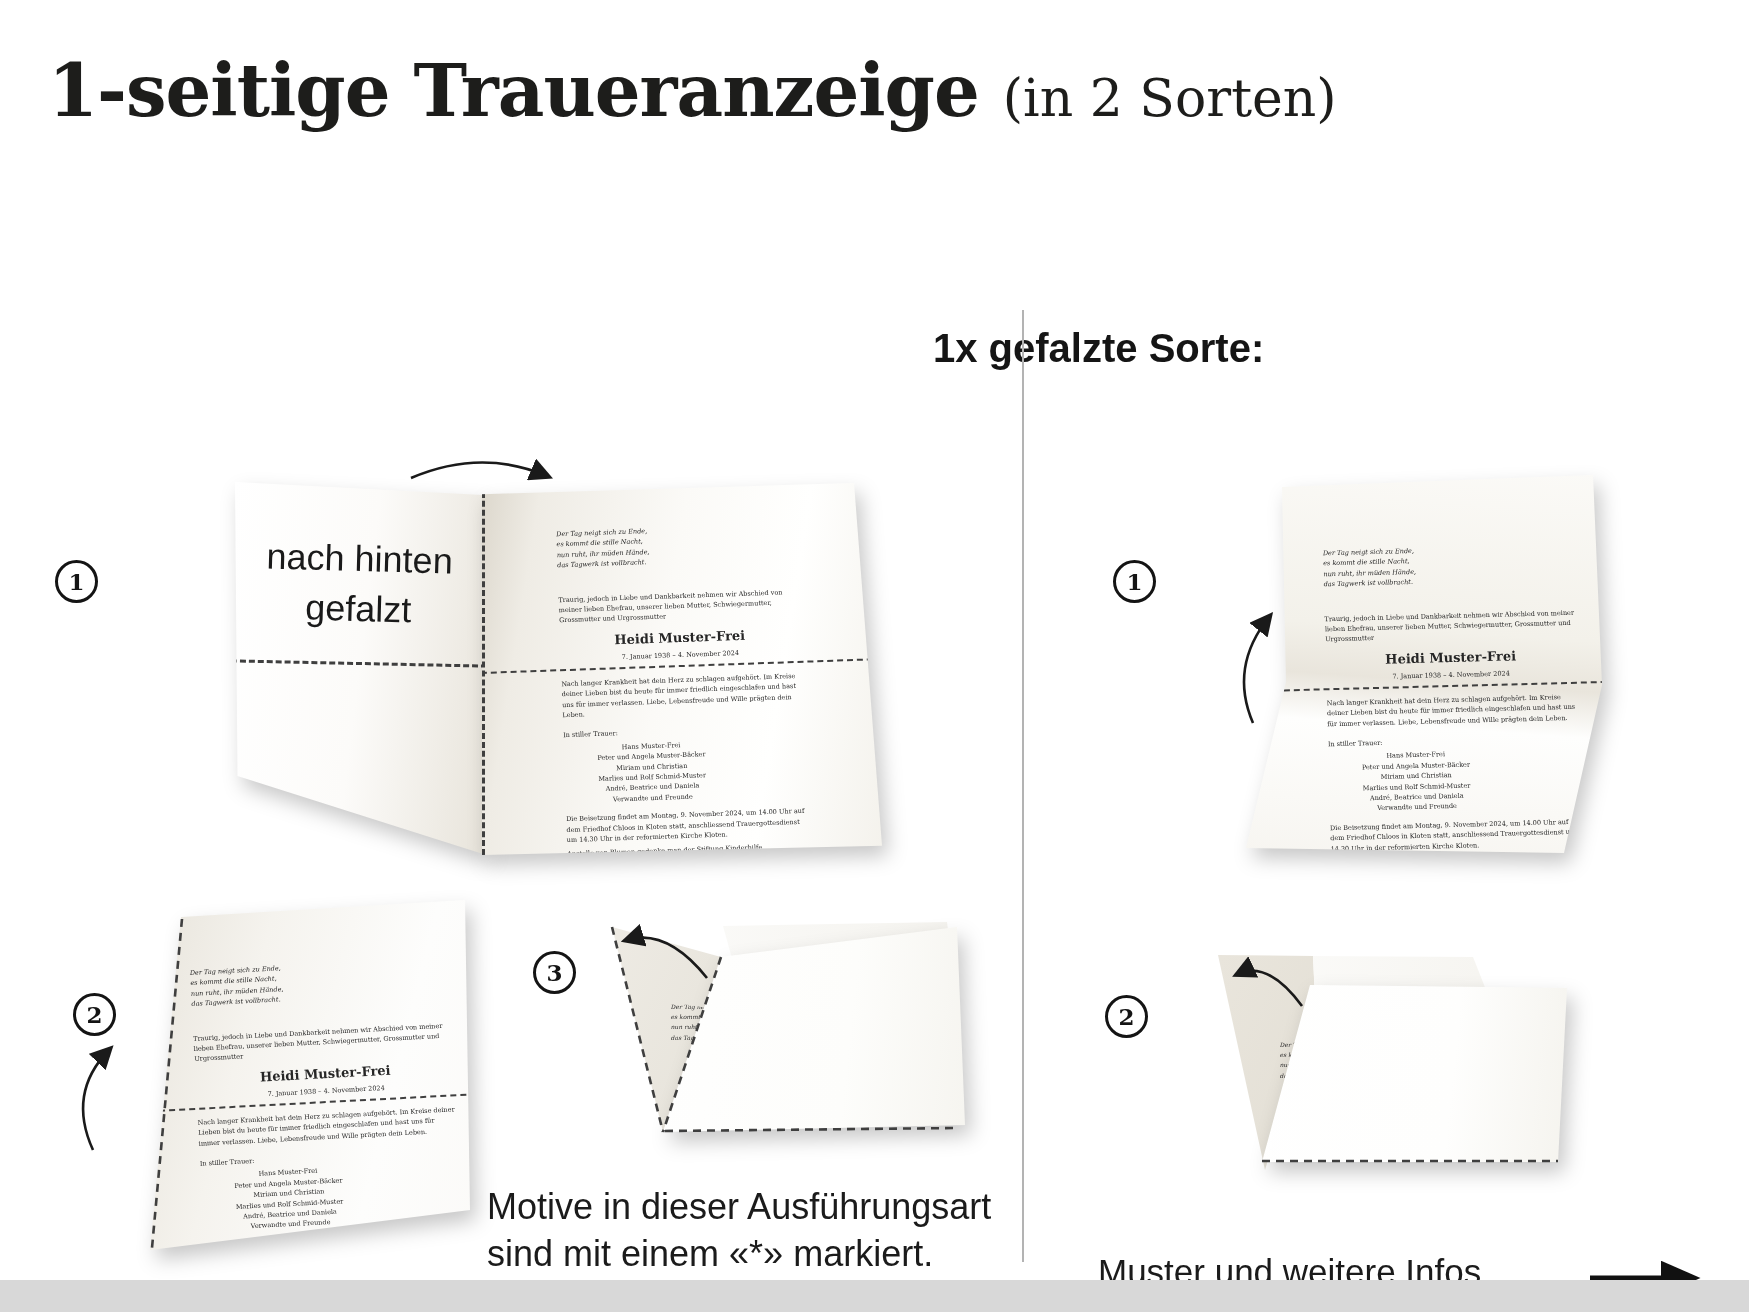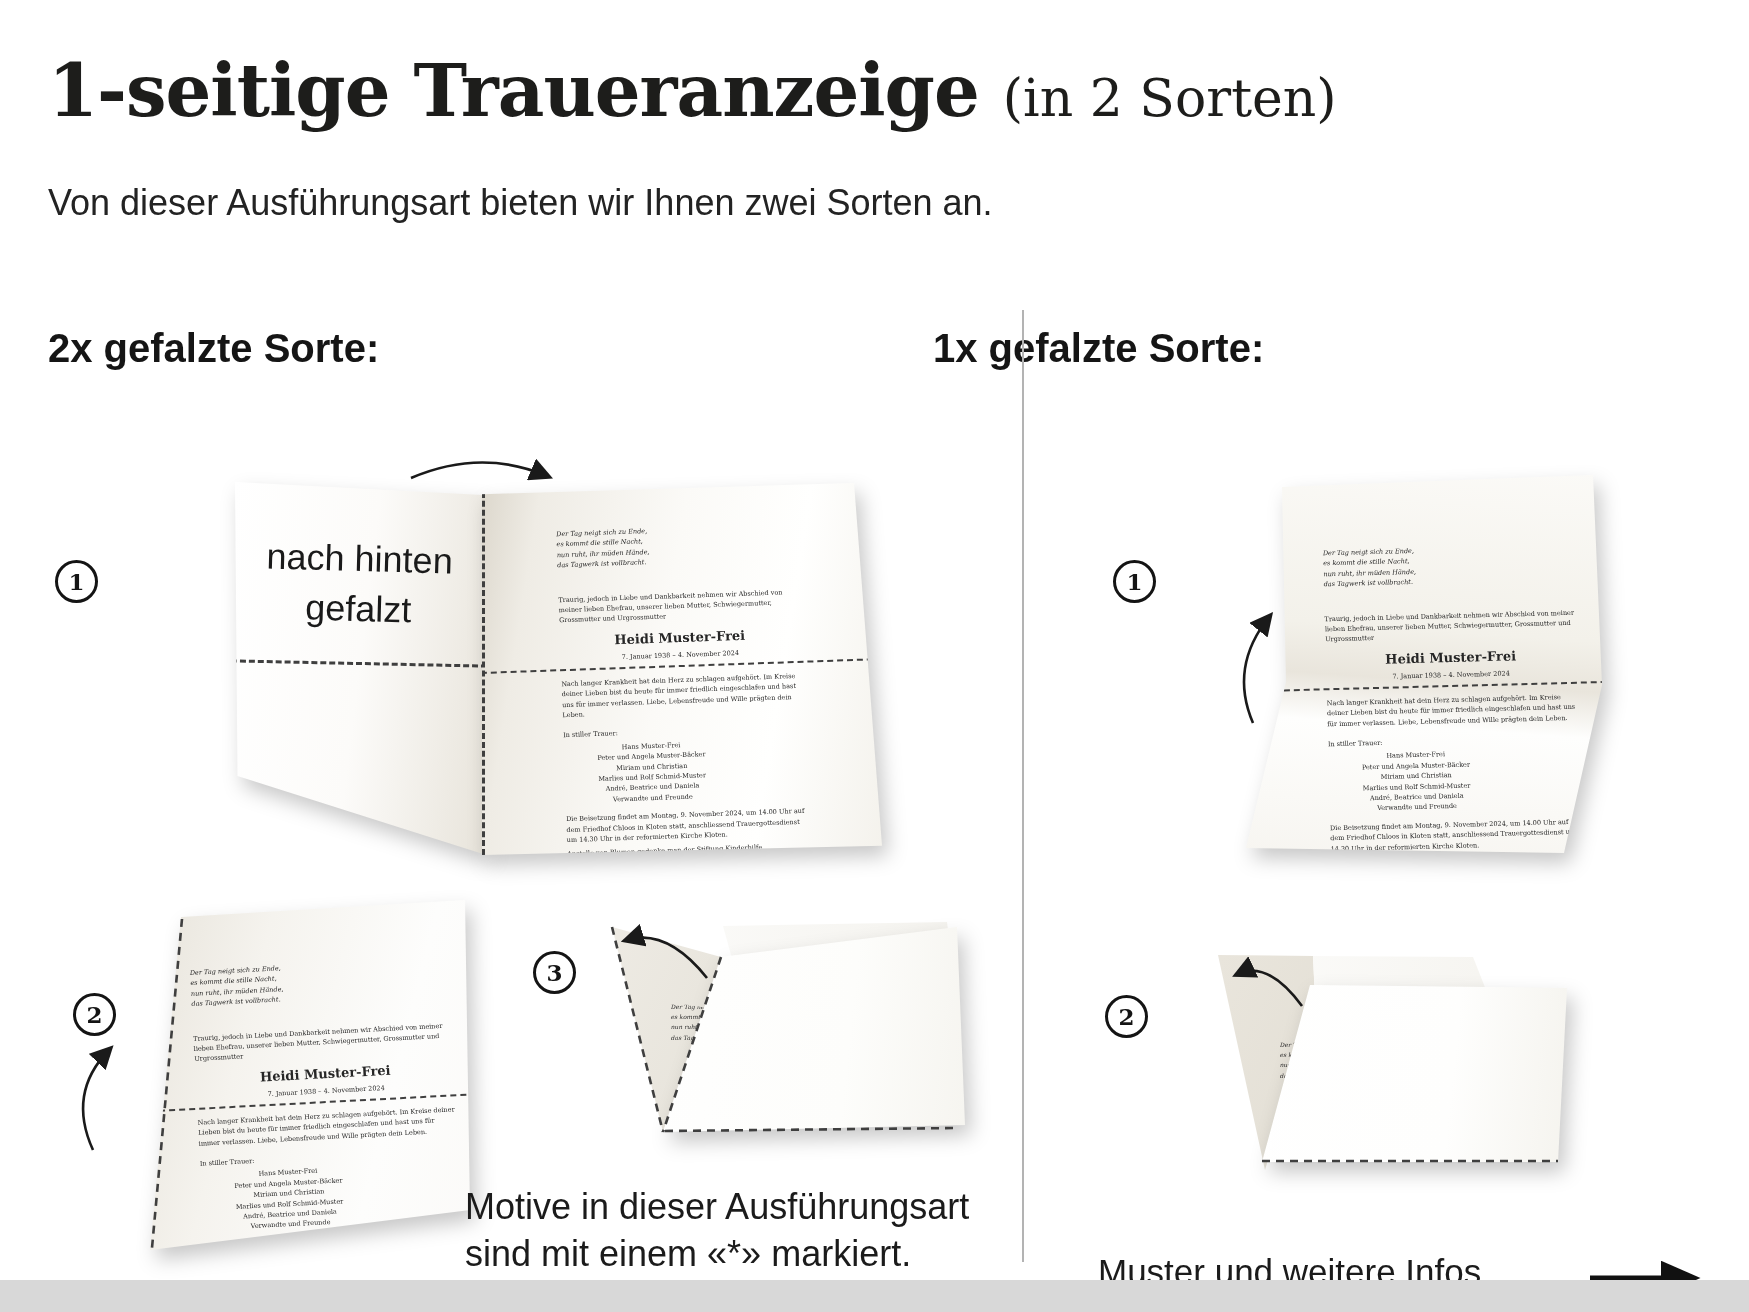--- a/index.html
+++ b/index.html
@@ -35,21 +35,21 @@
   .obit .o-name { font-size:13px; font-weight:700; text-align:center; margin:2px 0 1px; }
   .obit .o-dates { text-align:center; }
   .obit .o-fold { border-top:2.5px dashed #3f3f3f; margin:5px var(--foldr,-80px) 8px var(--foldl,-80px); }
   .obit .o-body { margin-bottom:10px; }
   .obit .o-mlabel { margin-bottom:3px; }
   .obit .o-mourners { width:175px; text-align:center; margin-bottom:8px; }
   .obit .o-funeral { margin-bottom:4px; }
   .frag { position:absolute; font-family:"DejaVu Serif", serif; font-style:italic; font-size:6px;
           line-height:1.7; color:#2a2a2a; white-space:nowrap; overflow:hidden; }
   
-  .caption { position:absolute; left:465px; top:1184px; width:560px; font-size:36px; line-height:1.3; color:#1b1b1b; }
+  .caption { position:absolute; left:487px; top:1184px; width:560px; font-size:36px; line-height:1.3; color:#1b1b1b; }
   .footer-link { position:absolute; left:1098px; top:1252px; font-size:35px; color:#1b1b1b; white-space:nowrap; }
 </style>
 </head>
 <body>
 
 <div class="page">
 
   <svg width="0" height="0" style="position:absolute">
     <defs>
       <marker id="ah" markerWidth="9" markerHeight="9" refX="6.5" refY="4.5" orient="auto">
@@ -58,23 +58,21 @@
       <marker id="ah-big" markerWidth="8" markerHeight="7" refX="6.5" refY="3.5" orient="auto">
         <path d="M0,0 L8,3.5 L0,7 z" fill="#111"></path>
       </marker>
     </defs>
   </svg>
 
   <h1 class="title" style="margin:0">
     <span>1-seitige Traueranzeige</span>
     <span class="suffix">(in 2 Sorten)</span>
   </h1>
-  <div class="subtitle">Von dieser Ausführungsart bieten wir Ihnen zwei Sorten an.</div>
-
-  <div class="col-heading" style="left:48px;">2x gefalzte Sorte:</div>
+
   <div class="col-heading" style="left:933px;">1x gefalzte Sorte:</div>
   <div class="divider"></div>
 
   <div class="badge" style="left:55px; top:560px;">
       <span>1</span>
     </div>
   <div class="badge" style="left:73px; top:993px;">
       <span>2</span>
     </div>
   <div class="badge" style="left:533px; top:951px;">

